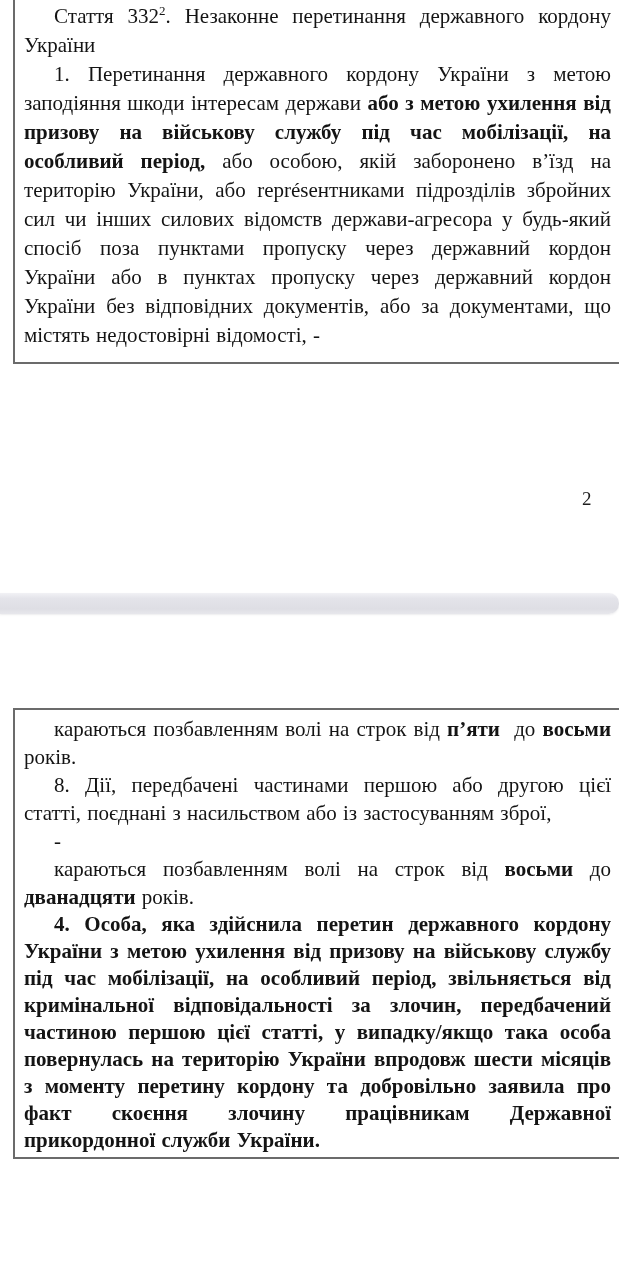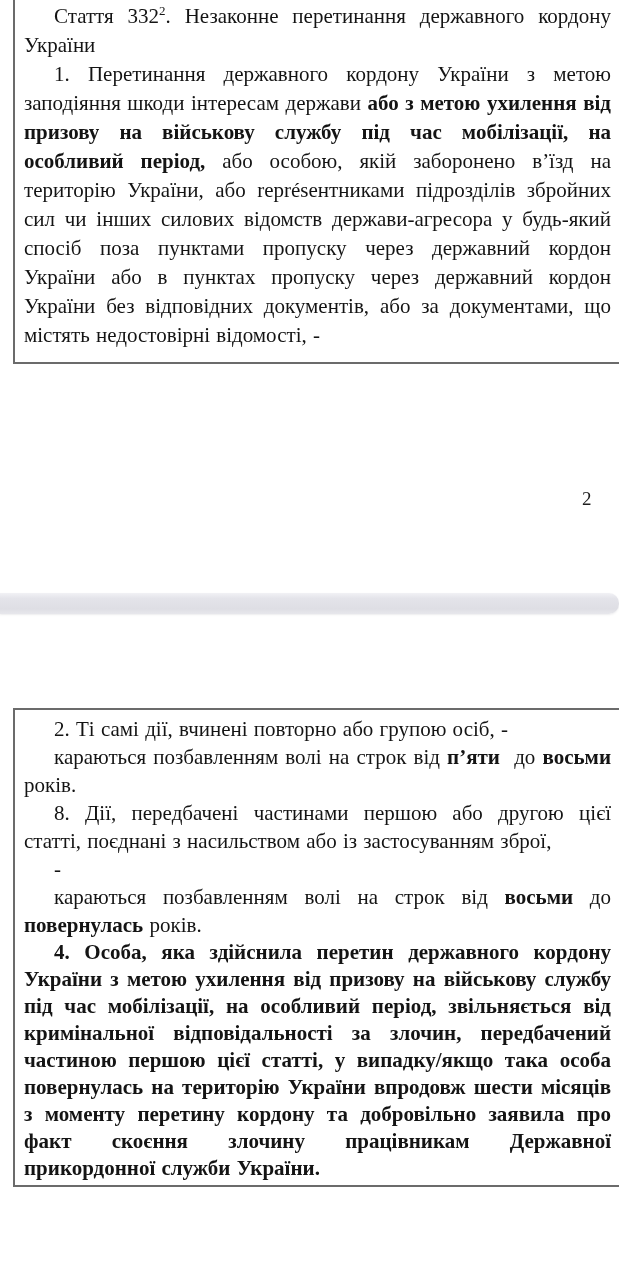--- a/index.html
+++ b/index.html
@@ -78,19 +78,18 @@
 <div class="doc-box page-1">
   <p class="doc-par"><span>Стаття 332</span><sup>2</sup><span>. Незаконне перетинання державного кордону України</span></p>
   <p class="doc-par gap-above-sm"><span>1. Перетинання державного кордону України з метою заподіяння шкоди інтересам держави </span><span class="b">або з метою ухилення від призову на військову службу під час мобілізації, на особливий період,</span><span> або особою, якій заборонено в’їзд на територію України, або représентниками підрозділів збройних сил чи інших силових відомств держави-агресора у будь-який спосіб поза пунктами пропуску через державний кордон України або в пунктах пропуску через державний кордон України без відповідних документів, або за документами, що містять недостовірні відомості, -</span></p>
 </div>
 
 <div class="page-number">2</div>
 
 <div class="page-separator"></div>
 
 <div class="doc-box page-2">
-  <p class="doc-par"><span>2. Ті самі дії, вчинені повторно або групою осіб, -</span></p>
   <p class="doc-par gap-above-sm"><span>караються позбавленням волі на строк від </span><span class="b">п’яти</span><span>&nbsp; до </span><span class="b">восьми</span><span> років.</span></p>
   <p class="doc-par gap-above-xs"><span>8. Дії, передбачені частинами першою або другою цієї статті, поєднані з насильством або із застосуванням зброї,</span></p>
   <p class="doc-par no-indent"><span>-</span></p>
-  <p class="doc-par"><span>караються позбавленням волі на строк від </span><span class="b">восьми</span><span> до </span><span class="b">повернулась</span><span> років.</span></p>
+  <p class="doc-par"><span>караються позбавленням волі на строк від </span><span class="b">восьми</span><span> до </span><span class="b">дванадцяти</span><span> років.</span></p>
   <p class="doc-par part4 gap-above-part4"><span class="b">4. Особа, яка здійснила перетин державного кордону України з метою ухилення від призову на військову службу під час мобілізації, на особливий період, звільняється від кримінальної відповідальності за злочин, передбачений частиною першою цієї статті, у випадку/якщо така особа повернулась на територію України впродовж шести місяців з моменту перетину кордону та добровільно заявила про факт скоєння злочину працівникам Державної прикордонної служби України.</span></p>
 </div>
 
 </body></html>

